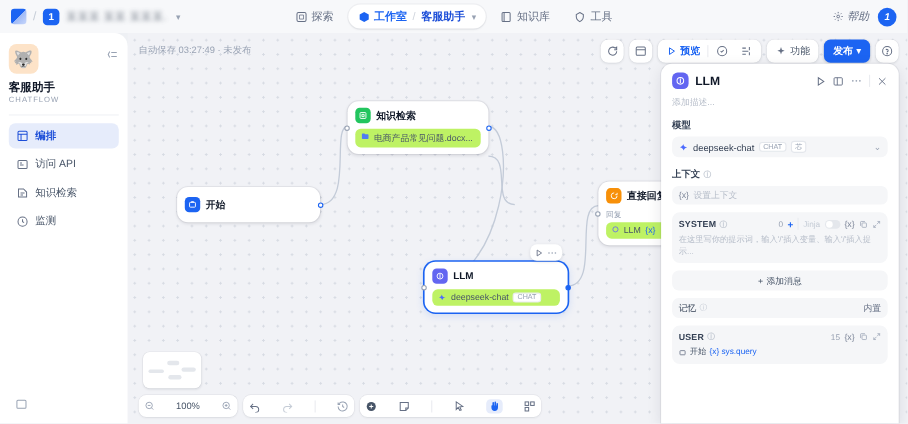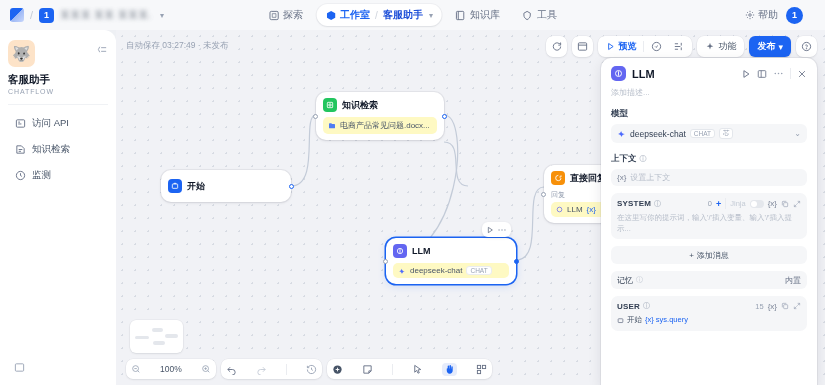--- a/index.html
+++ b/index.html
@@ -47,21 +47,21 @@
   }
   .nav-item.active {
     background: #fff; color: #1c64f2; font-weight: 700;
     box-shadow: 0 1px 2px rgba(16,24,40,.07), 0 0 0 1px rgba(16,24,40,.04);
   }
   .nav-sub { color: #1c4ed8; font-weight: 700; }
   .nav-div { color: #d0d5dd; font-weight: 400; margin: 0 1px; }
   .nav-ic { display: inline-flex; width: 11px; height: 11px; }
 
   .tb-right {
-    position: absolute; right: 22px; display: flex; align-items: center; gap: 8px;
+    position: absolute; right: 10px; display: flex; align-items: center; gap: 8px; font-style: italic;
   }
   .help-link { display: flex; align-items: center; gap: 3px; font-size: 10px; color: #667085; }
   .avatar {
     width: 17px; height: 17px; border-radius: 50%; background: #1c64f2;
     color: #fff; font-size: 9px; font-weight: 700;
     display: flex; align-items: center; justify-content: center;
   }
 
   
   .sidebar {
@@ -133,22 +133,22 @@
   }
   .node.selected { box-shadow: 0 2px 8px rgba(28,100,242,.18), 0 0 0 1.5px #1c64f2; }
   .node-head { display: flex; align-items: center; gap: 5px; }
   .node-ic {
     width: 14px; height: 14px; border-radius: 4px;
     display: flex; align-items: center; justify-content: center;
     font-size: 8px; color: #fff;
   }
   .node-title { font-size: 9px; font-weight: 700; color: #101828; }
   .node-chip {
-    margin-top: 5px; background: #fef9c3; border-radius: 5px;
-    padding: 3px 5px; display: flex; align-items: center; gap: 4px;
+    margin-top: 5px; background: #bef264; border-radius: 5px;
+    padding: 3px 5px; display: flex; align-items: flex-start; gap: 4px;
     font-size: 8px; color: #475467;
   }
   .chip-tag {
     font-size: 6.5px; color: #98a2b3; background: #fff;
     border-radius: 3px; padding: 0 3px; border: .5px solid #eaecf0;
   }
   .port {
     position: absolute; width: 5px; height: 5px; border-radius: 50%;
     background: #fff; border: 1.5px solid #1c64f2; top: 50%; margin-top: -2.5px;
   }
@@ -321,20 +321,29 @@
       <span class="collapse-ic">
         <svg width="11" height="11" viewBox="0 0 24 24" fill="none" stroke="#98a2b3" stroke-width="2">
           <path d="M20 8H9M20 16H9M6 6l-3 6 3 6"></path>
         </svg>
       </span>
     </div>
     <div class="app-title">客服助手</div>
     <div class="app-sub">CHATFLOW</div>
     <div class="side-div"></div>
 
+    <div class="side-item active">
+      <span class="s-ic">
+        <svg width="11" height="11" viewBox="0 0 24 24" fill="none" stroke="#1c4ed8" stroke-width="2">
+          <rect x="3" y="3" width="18" height="18" rx="2"></rect>
+            <path d="M3 9h18M9 9v12"></path>
+        </svg>
+      </span>
+      <span>编排</span>
+    </div>
     <div class="side-item">
       <span class="s-ic">
         <svg width="11" height="11" viewBox="0 0 24 24" fill="none" stroke="#667085" stroke-width="2">
           <rect x="3" y="4" width="18" height="16" rx="2"></rect>
             <path d="M7 9h4M7 13h7"></path>
         </svg>
       </span>
       <span>访问 API</span>
     </div>
     <div class="side-item">

